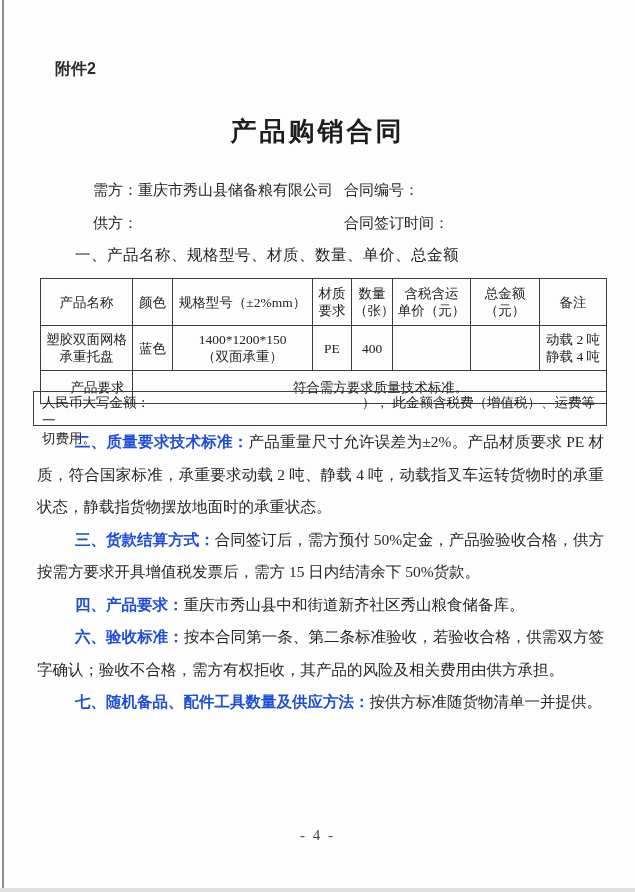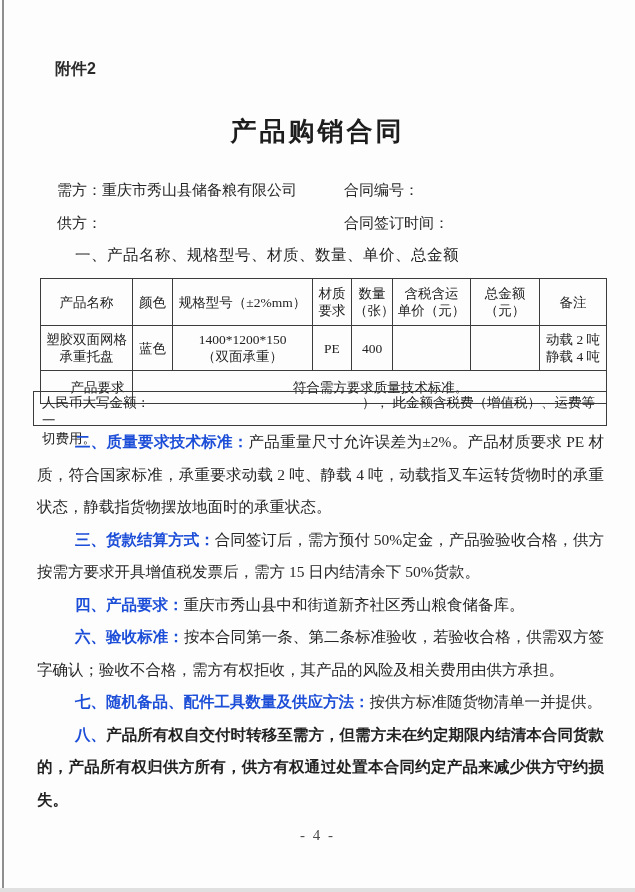--- a/index.html
+++ b/index.html
@@ -24,21 +24,21 @@
     font-weight:bold;font-size:16px;color:#2b2b2b;
   }
   .doc-title{
     position:absolute;left:0;top:114px;width:635px;
     text-align:center;font-weight:bold;font-size:26px;
     letter-spacing:3px;color:#1d1d1d;
   }
   .party-line{position:absolute;left:0;width:635px;font-size:15px;}
   .party-line.l1{top:181px;}
   .party-line.l2{top:214px;}
-  .party-left{position:absolute;left:57px;}
+  .party-left{position:absolute;left:93px;}
   .party-right{position:absolute;left:344px;}
   .sec1-heading{
     position:absolute;left:75px;top:245px;
     font-family:"Liberation Sans","DejaVu Sans",sans-serif;
     font-weight:normal;font-size:15.5px;color:#242424;
     letter-spacing:0.5px;
   }
   table.spec{
     position:absolute;left:40px;top:278px;
     border-collapse:collapse;table-layout:fixed;width:566px;
@@ -167,16 +167,15 @@
   <div><span>人民币大写金额：</span><span class="amount-gap"></span><span>）， 此金额含税费（增值税）、运费等一</span></div>
   <div>切费用。</div>
 </div>
 
 <div class="paragraphs">
   <p><span class="lead">二、质量要求技术标准：</span><span>产品重量尺寸允许误差为±2%。产品材质要求 PE 材质，符合国家标准，承重要求动载 2 吨、静载 4 吨，动载指叉车运转货物时的承重状态，静载指货物摆放地面时的承重状态。</span></p>
   <p><span class="lead">三、货款结算方式：</span><span>合同签订后，需方预付 50%定金，产品验验收合格，供方按需方要求开具增值税发票后，需方 15 日内结清余下 50%货款。</span></p>
   <p><span class="lead">四、产品要求：</span><span>重庆市秀山县中和街道新齐社区秀山粮食储备库。</span></p>
   <p><span class="lead">六、验收标准：</span><span>按本合同第一条、第二条标准验收，若验收合格，供需双方签字确认；验收不合格，需方有权拒收，其产品的风险及相关费用由供方承担。</span></p>
   <p><span class="lead">七、随机备品、配件工具数量及供应方法：</span><span>按供方标准随货物清单一并提供。</span></p>
-  <p class="bold-para"><span class="lead">八、</span><span>产品所有权自交付时转移至需方，但需方未在约定期限内结清本合同货款的，产品所有权归供方所有，供方有权通过处置本合同约定产品来减少供方守约损失。</span></p>
 </div>
 
 <div class="page-number">- 4 -</div>
 
 </body></html>

